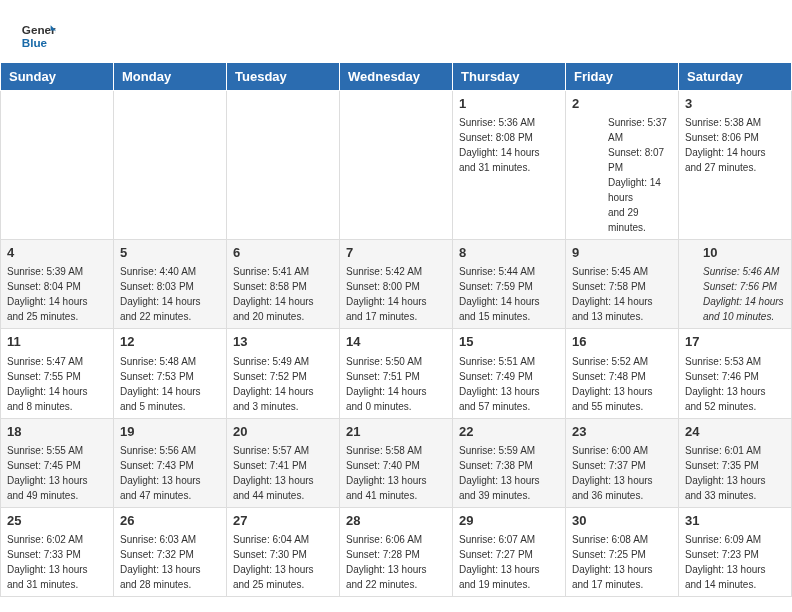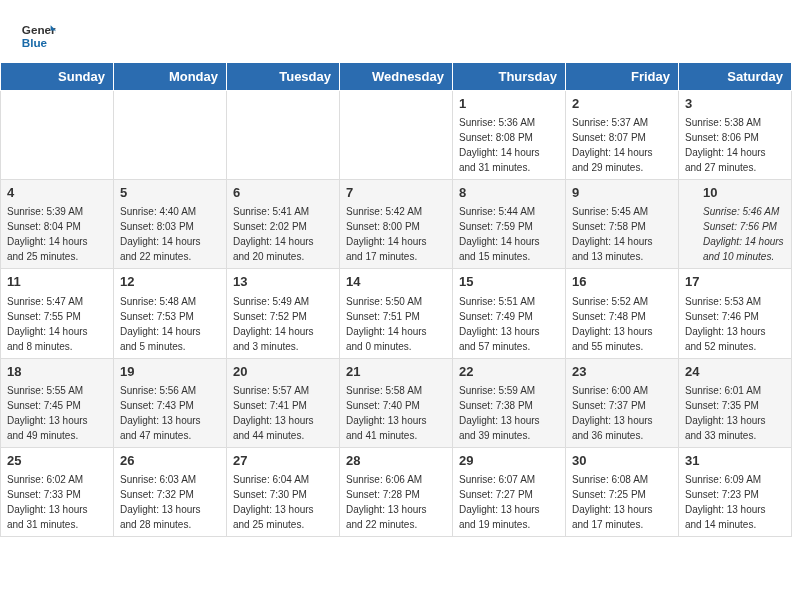--- a/index.html
+++ b/index.html
@@ -40,21 +40,21 @@
     
     .calendar {
       width: 100%;
       border-collapse: collapse;
       margin: 0;
     }
     
     .calendar th {
       background-color: #2b6cb0;
       color: white;
-      text-align: right;
+      text-align: left;
       padding: 6px 8px;
       font-size: 13px;
       font-weight: bold;
       border: 1px solid #fff;
     }
     
     .calendar td {
       border: 1px solid #ddd;
       vertical-align: top;
       width: calc(100% / 7);
@@ -129,21 +129,21 @@
         <td class="empty-cell"></td>
         <td>
           <span class="day-number">1</span>
           <div class="day-info" style="white-space: pre-line;">Sunrise: 5:36 AM
 Sunset: 8:08 PM
 Daylight: 14 hours
 and 31 minutes.</div>
         </td>
         <td>
           <span class="day-number">2</span>
-          <div class="day-info" style="white-space: pre-line;">Sunrise: 5:37 AM
+          <div class="day-info" style="white-space: pre-line; margin-left: 36px;">Sunrise: 5:37 AM
 Sunset: 8:07 PM
 Daylight: 14 hours
 and 29 minutes.</div>
         </td>
         <td>
           <span class="day-number">3</span>
           <div class="day-info" style="white-space: pre-line;">Sunrise: 5:38 AM
 Sunset: 8:06 PM
 Daylight: 14 hours
 and 27 minutes.</div>
@@ -160,21 +160,21 @@
         <td style="background-color: rgb(245, 245, 245);">
           <span class="day-number">5</span>
           <div class="day-info" style="white-space: pre-line;">Sunrise: 4:40 AM
 Sunset: 8:03 PM
 Daylight: 14 hours
 and 22 minutes.</div>
         </td>
         <td style="background-color: rgb(245, 245, 245);">
           <span class="day-number">6</span>
           <div class="day-info" style="white-space: pre-line;">Sunrise: 5:41 AM
-Sunset: 2:02 PM
+Sunset: 8:58 PM
 Daylight: 14 hours
 and 20 minutes.</div>
         </td>
         <td style="background-color: rgb(245, 245, 245);">
           <span class="day-number">7</span>
           <div class="day-info" style="white-space: pre-line;">Sunrise: 5:42 AM
 Sunset: 8:00 PM
 Daylight: 14 hours
 and 17 minutes.</div>
         </td>

